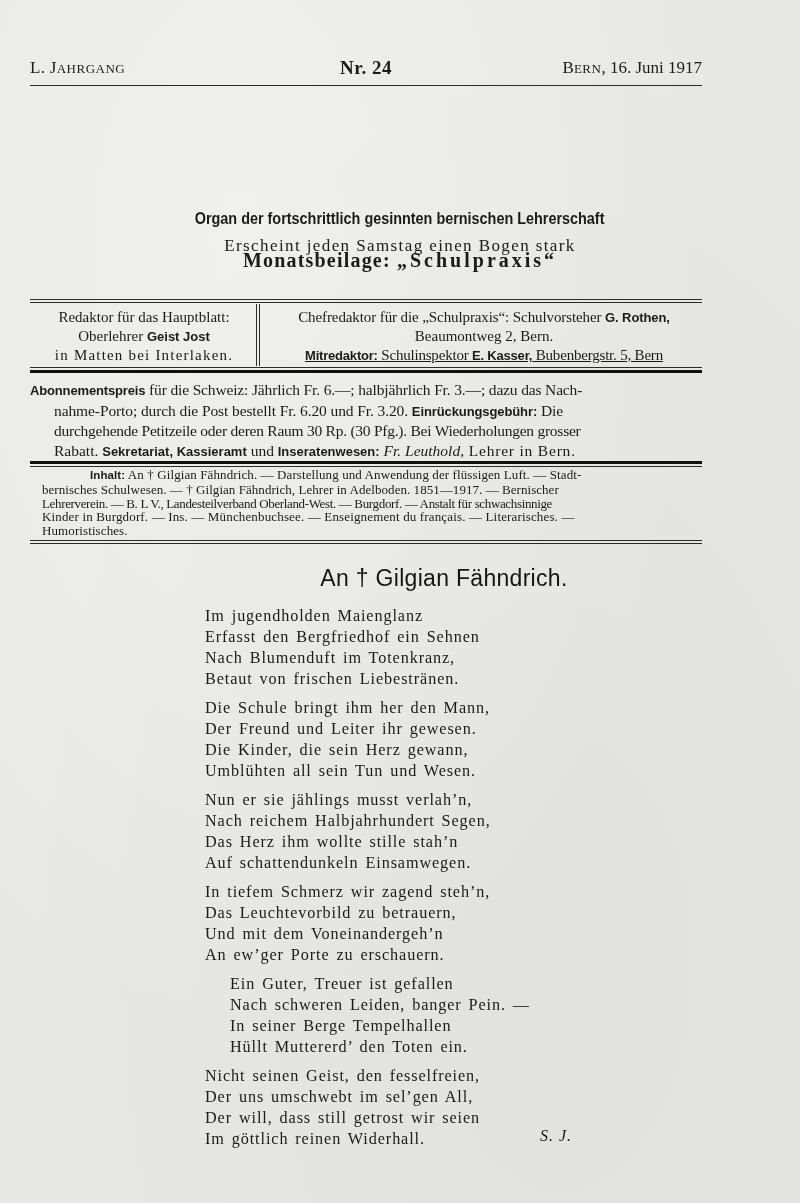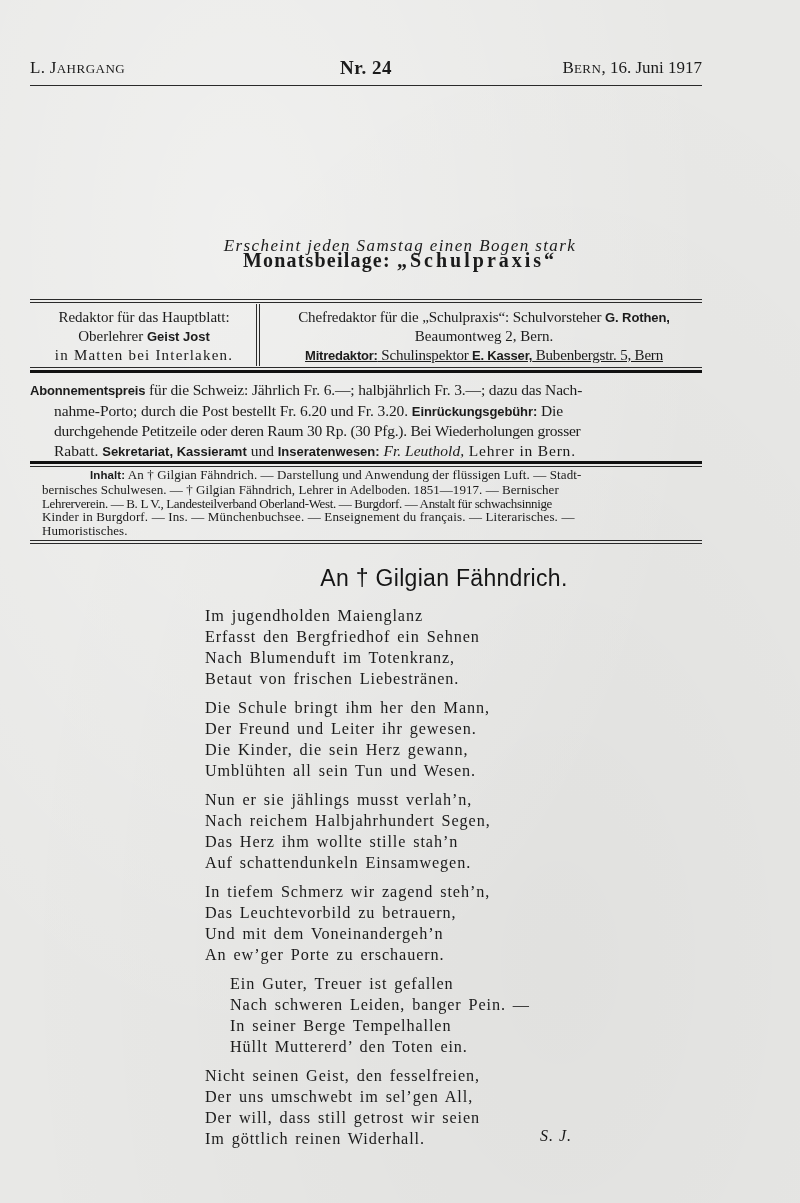--- a/index.html
+++ b/index.html
@@ -58,21 +58,21 @@
     }
 
     .subtitle1 {
       left: 0; width: 800px; top: 210px; text-align: center;
       font-family: "Liberation Sans", "DejaVu Sans", sans-serif;
       font-weight: bold; font-size: 16px;
     }
     .subtitle1 span { display: inline-block; transform: scaleX(0.9); }
     .subtitle2 {
       left: 0; width: 800px; top: 236px; text-align: center;
-      font-size: 17px; letter-spacing: 1.4px; font-style: italic;
+      font-size: 17px; letter-spacing: 1.4px;
     }
     .subtitle3 {
       left: 0; width: 800px; top: 249px; text-align: center;
       font-size: 20px; font-weight: bold; letter-spacing: 1.2px;
     }
     .subtitle3 .spaced { letter-spacing: 3px; }
 
     
     .editors-left {
       left: 30px; top: 308px; width: 228px;
@@ -138,20 +138,23 @@
     </div>
     <div class="mid">Nr. 24</div>
     <div class="right">
       <span>B</span><span class="sc">ERN</span><span>, 16. Juni 1917</span>
     </div>
   </div>
 
   <div class="rule" style="left:30px; top:85px; width:672px; height:1px;"></div>
 
 
+  <div class="abs subtitle1">
+    <span>Organ der fortschrittlich gesinnten bernischen Lehrerschaft</span>
+  </div>
   <div class="abs subtitle2">Erscheint jeden Samstag einen Bogen stark</div>
   <div class="abs subtitle3">
     <span>Monatsbeilage: </span><span class="spaced">„Schulpraxis“</span>
   </div>
 
   <div class="rule" style="left:30px; top:299px; width:672px; height:1px;"></div>
   <div class="rule" style="left:30px; top:302px; width:672px; height:1px;"></div>
   <div class="rule" style="left:256px; top:304px; width:1px; height:62px;"></div>
   <div class="rule" style="left:259px; top:304px; width:1px; height:62px;"></div>
   <div class="rule" style="left:30px; top:367px; width:672px; height:1px;"></div>

